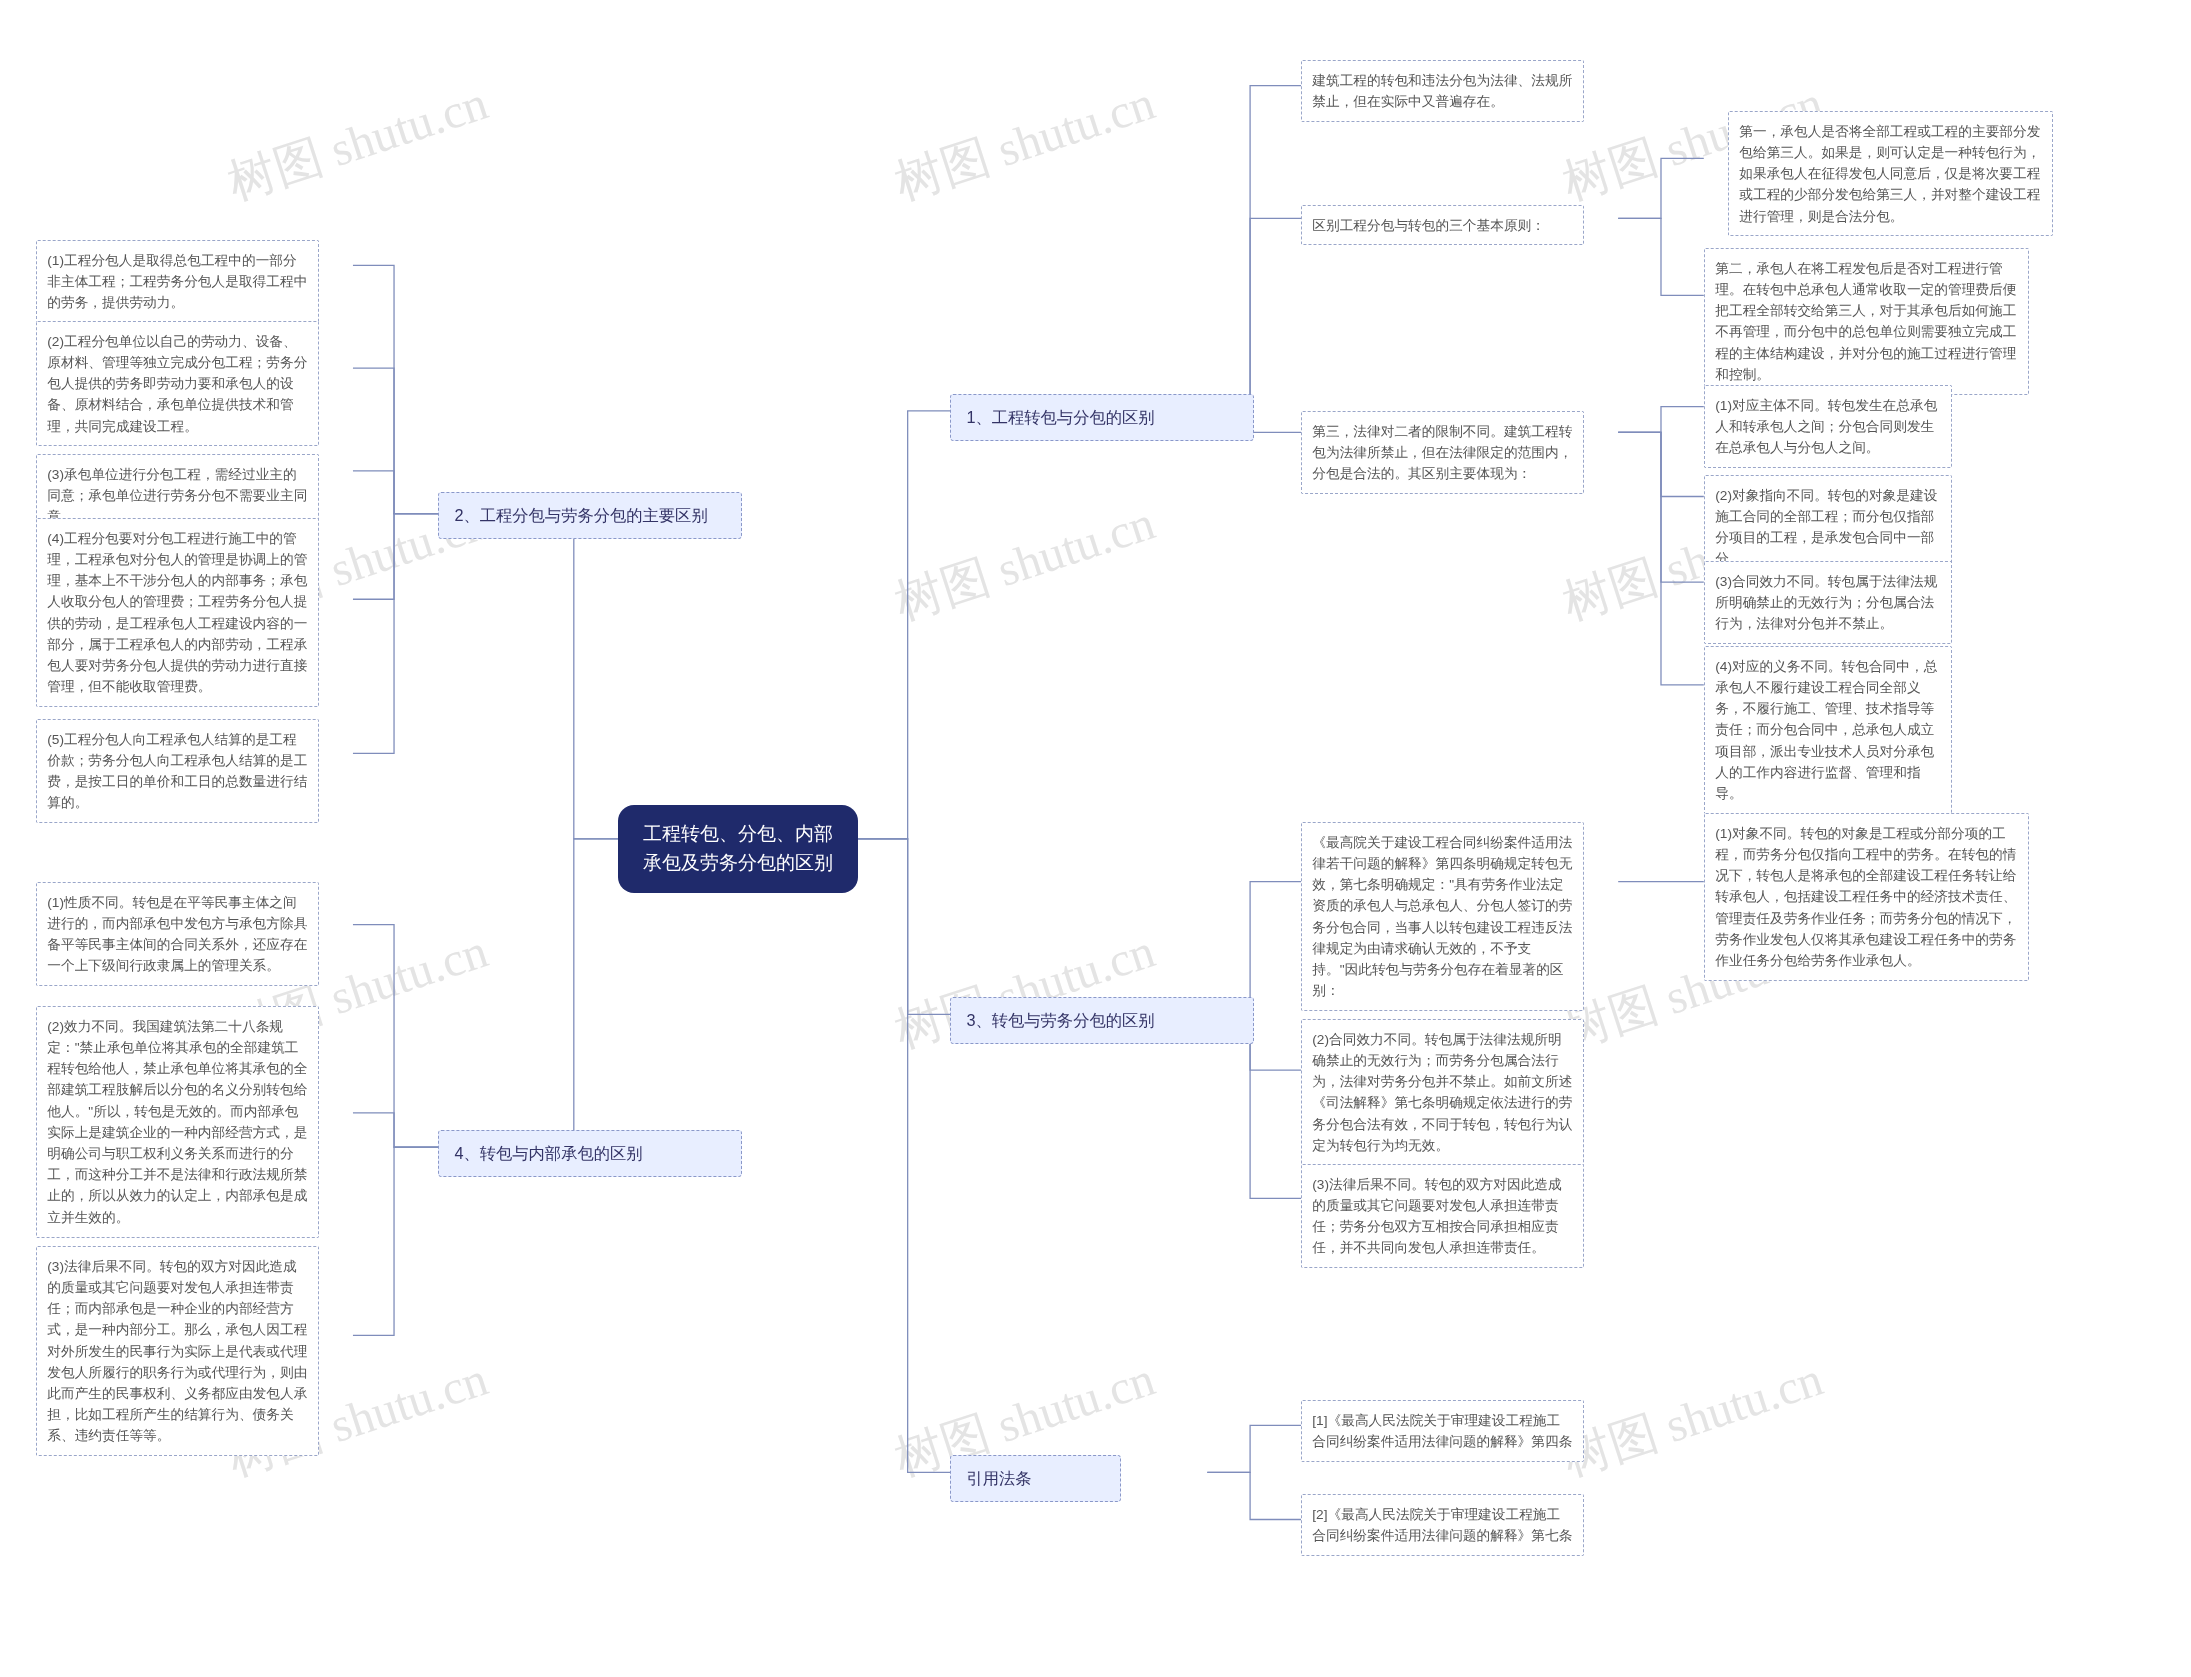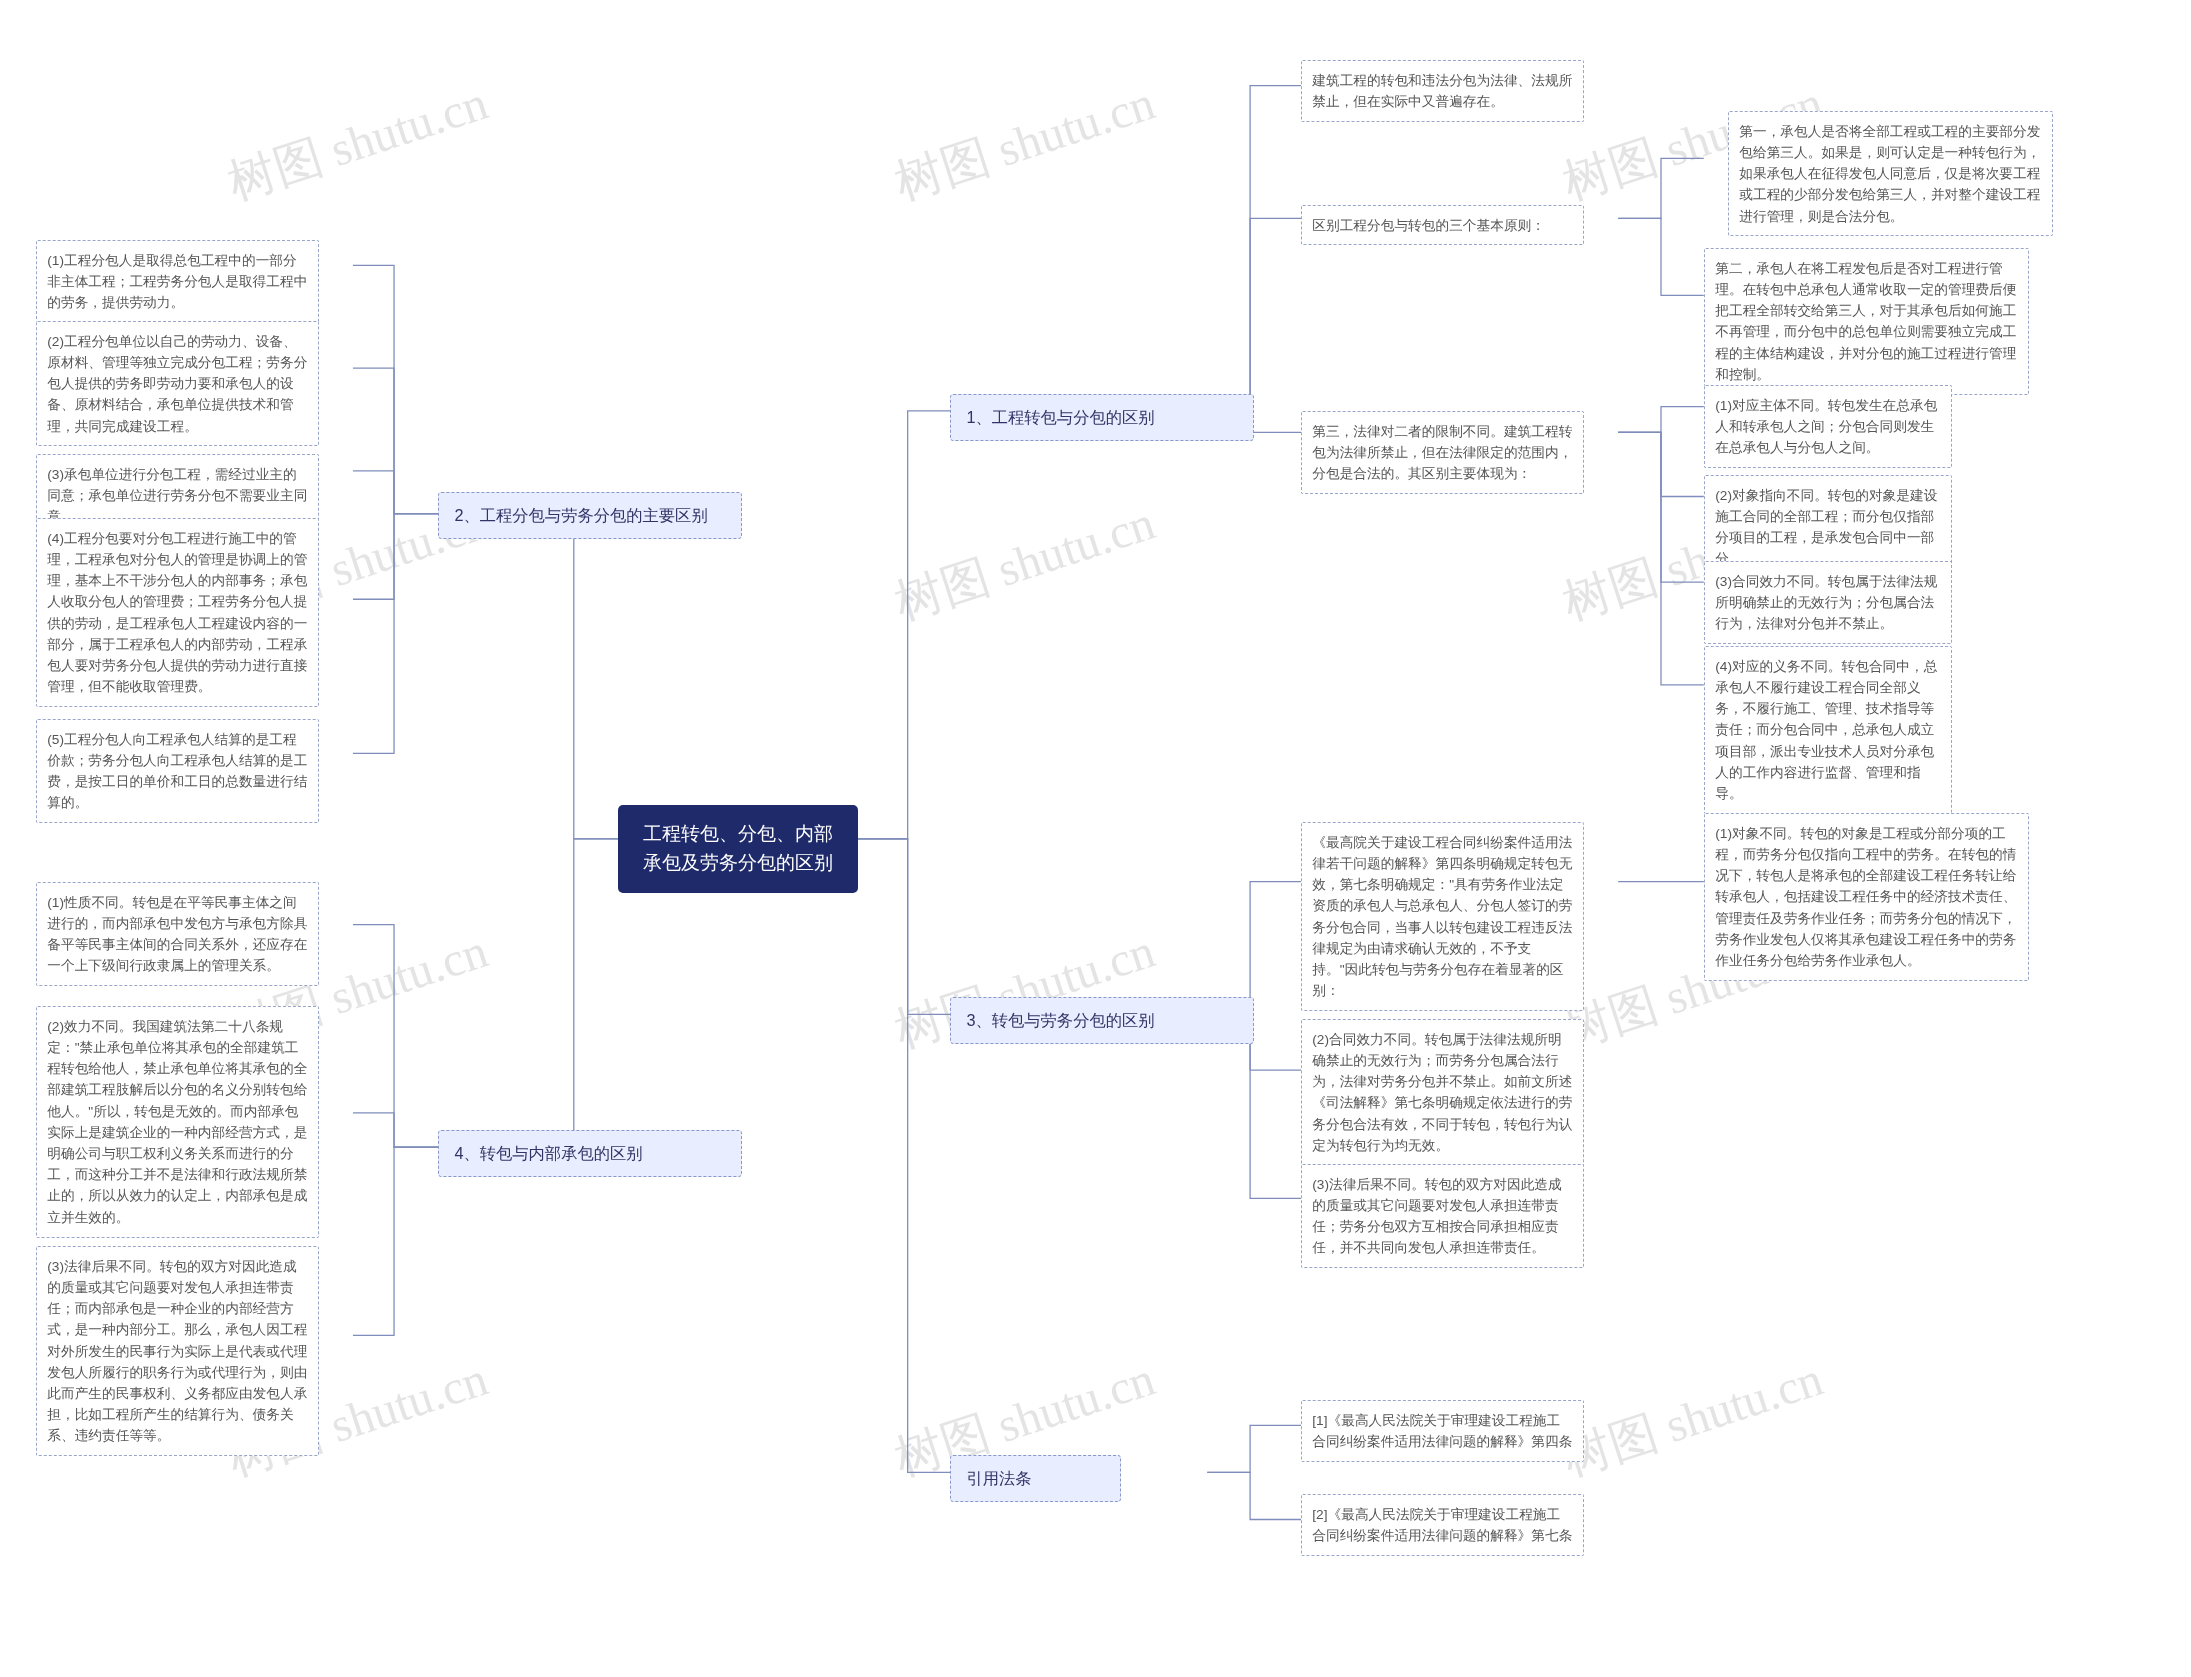--- a/index.html
+++ b/index.html
@@ -22,21 +22,21 @@
   .node {
     position: absolute;
     box-sizing: border-box;
   }
   .root-node {
     background: #1f2a6b;
     color: #ffffff;
     font-size: 19px;
     line-height: 1.5;
     padding: 15.4px 19px;
-    border-radius: 5px;
+    border-radius: 16px;
     text-align: center;
     width: 240px;
   }
   .branch-node {
     background: #e8eeff;
     color: #333366;
     font-size: 16.3px;
     line-height: 1.5;
     padding: 10.3px 15.4px;
     border-radius: 3.4px;

